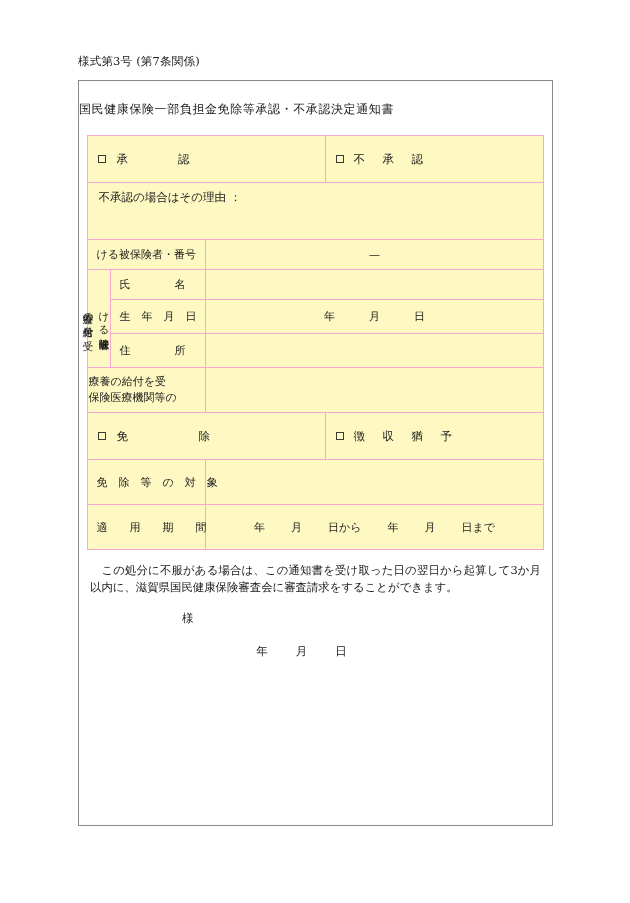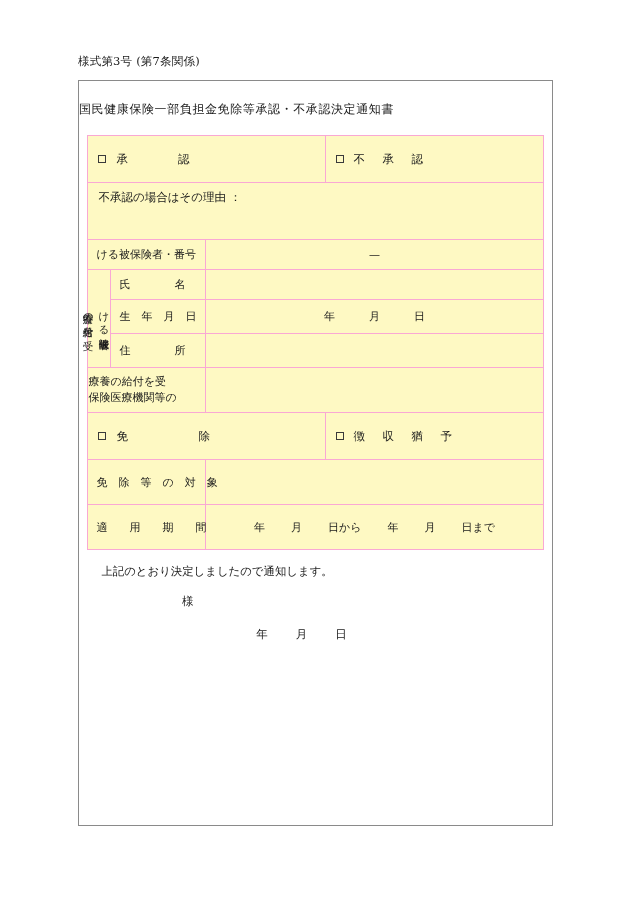--- a/index.html
+++ b/index.html
@@ -298,21 +298,21 @@
       <td class="lbl" colspan="2">
         <div class="pad">適　　用　　期　　間</div>
       </td>
       <td class="val-center date-spread" colspan="3">
         <span>年</span><span class="gap-md"></span><span>月</span><span class="gap-md"></span><span>日から</span><span class="gap-md"></span><span>年</span><span class="gap-md"></span><span>月</span><span class="gap-md"></span><span>日まで</span>
       </td>
     </tr>
   </tbody>
     </table>
 
-  <p class="para para-3">上記のとおり決定しましたので通知します。</p>
+  <p class="para para-1">この処分に不服がある場合は、この通知書を受け取った日の翌日から起算して3か月以内に、滋賀県国民健康保険審査会に審査請求をすることができます。</p>
 
   <div class="addressee">様</div>
 
   <div class="sig-date">
     <span>年</span><span class="g1"></span><span>月</span><span class="g1"></span><span>日</span>
   </div>
 
 
 </div>
 

